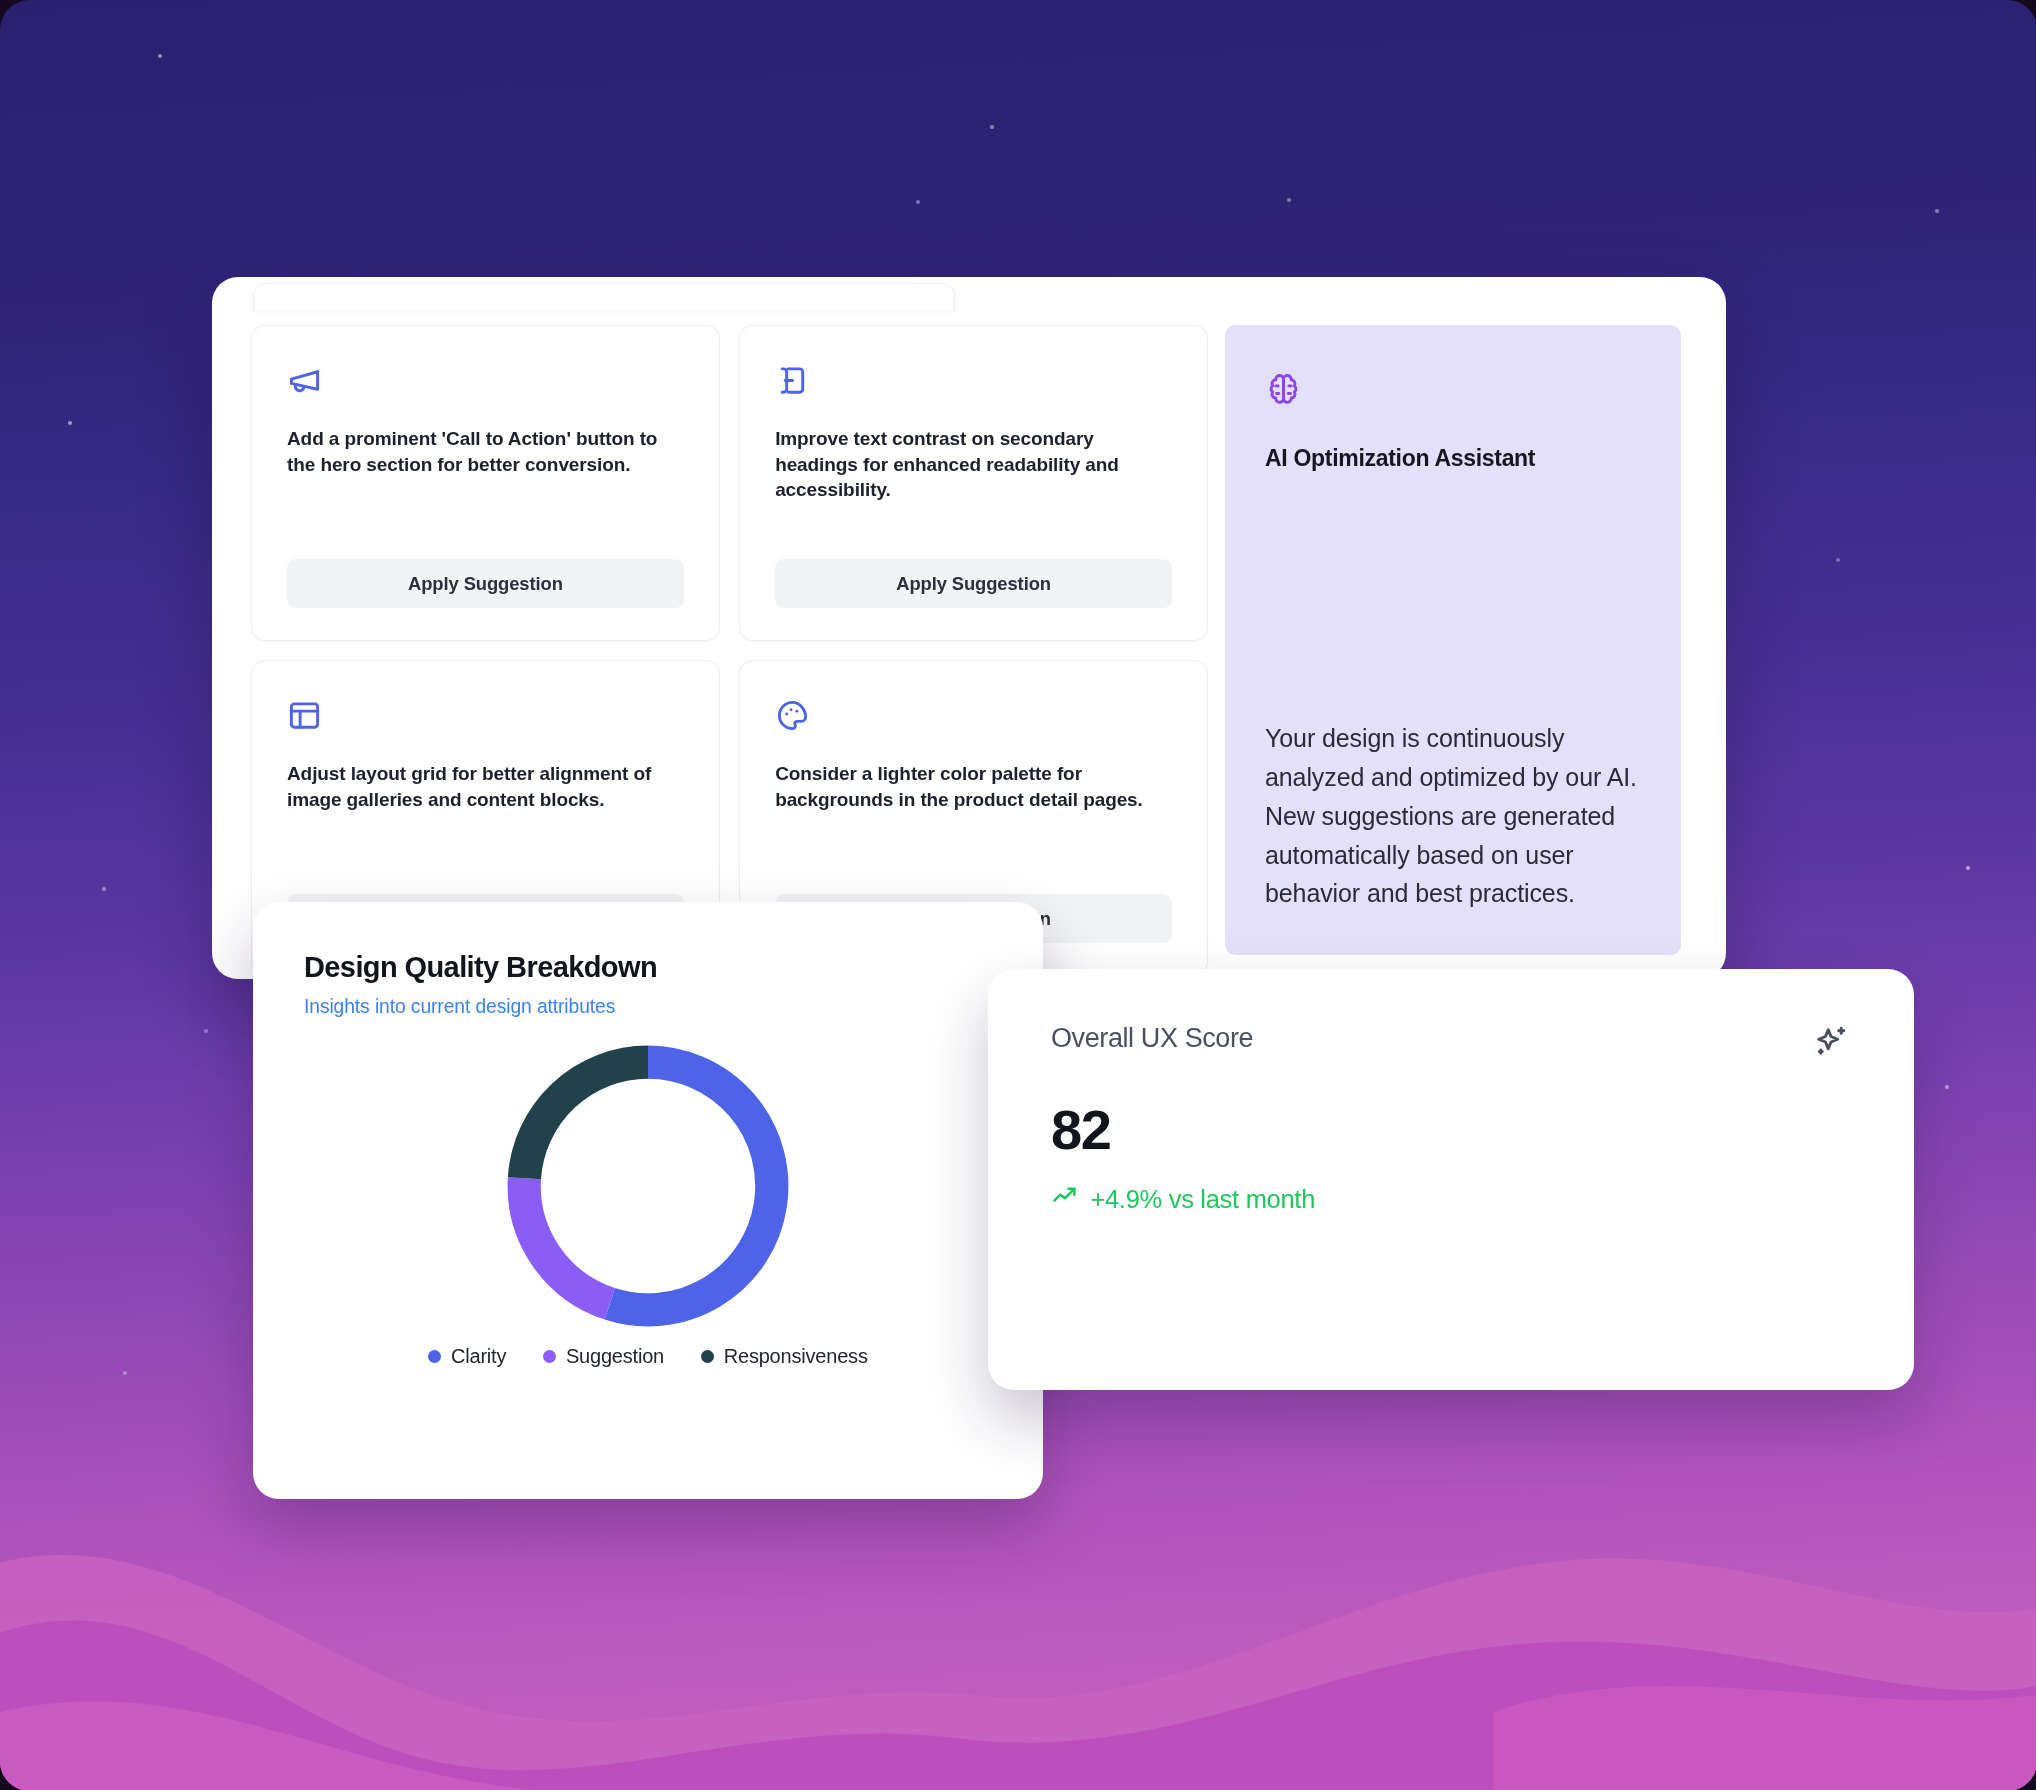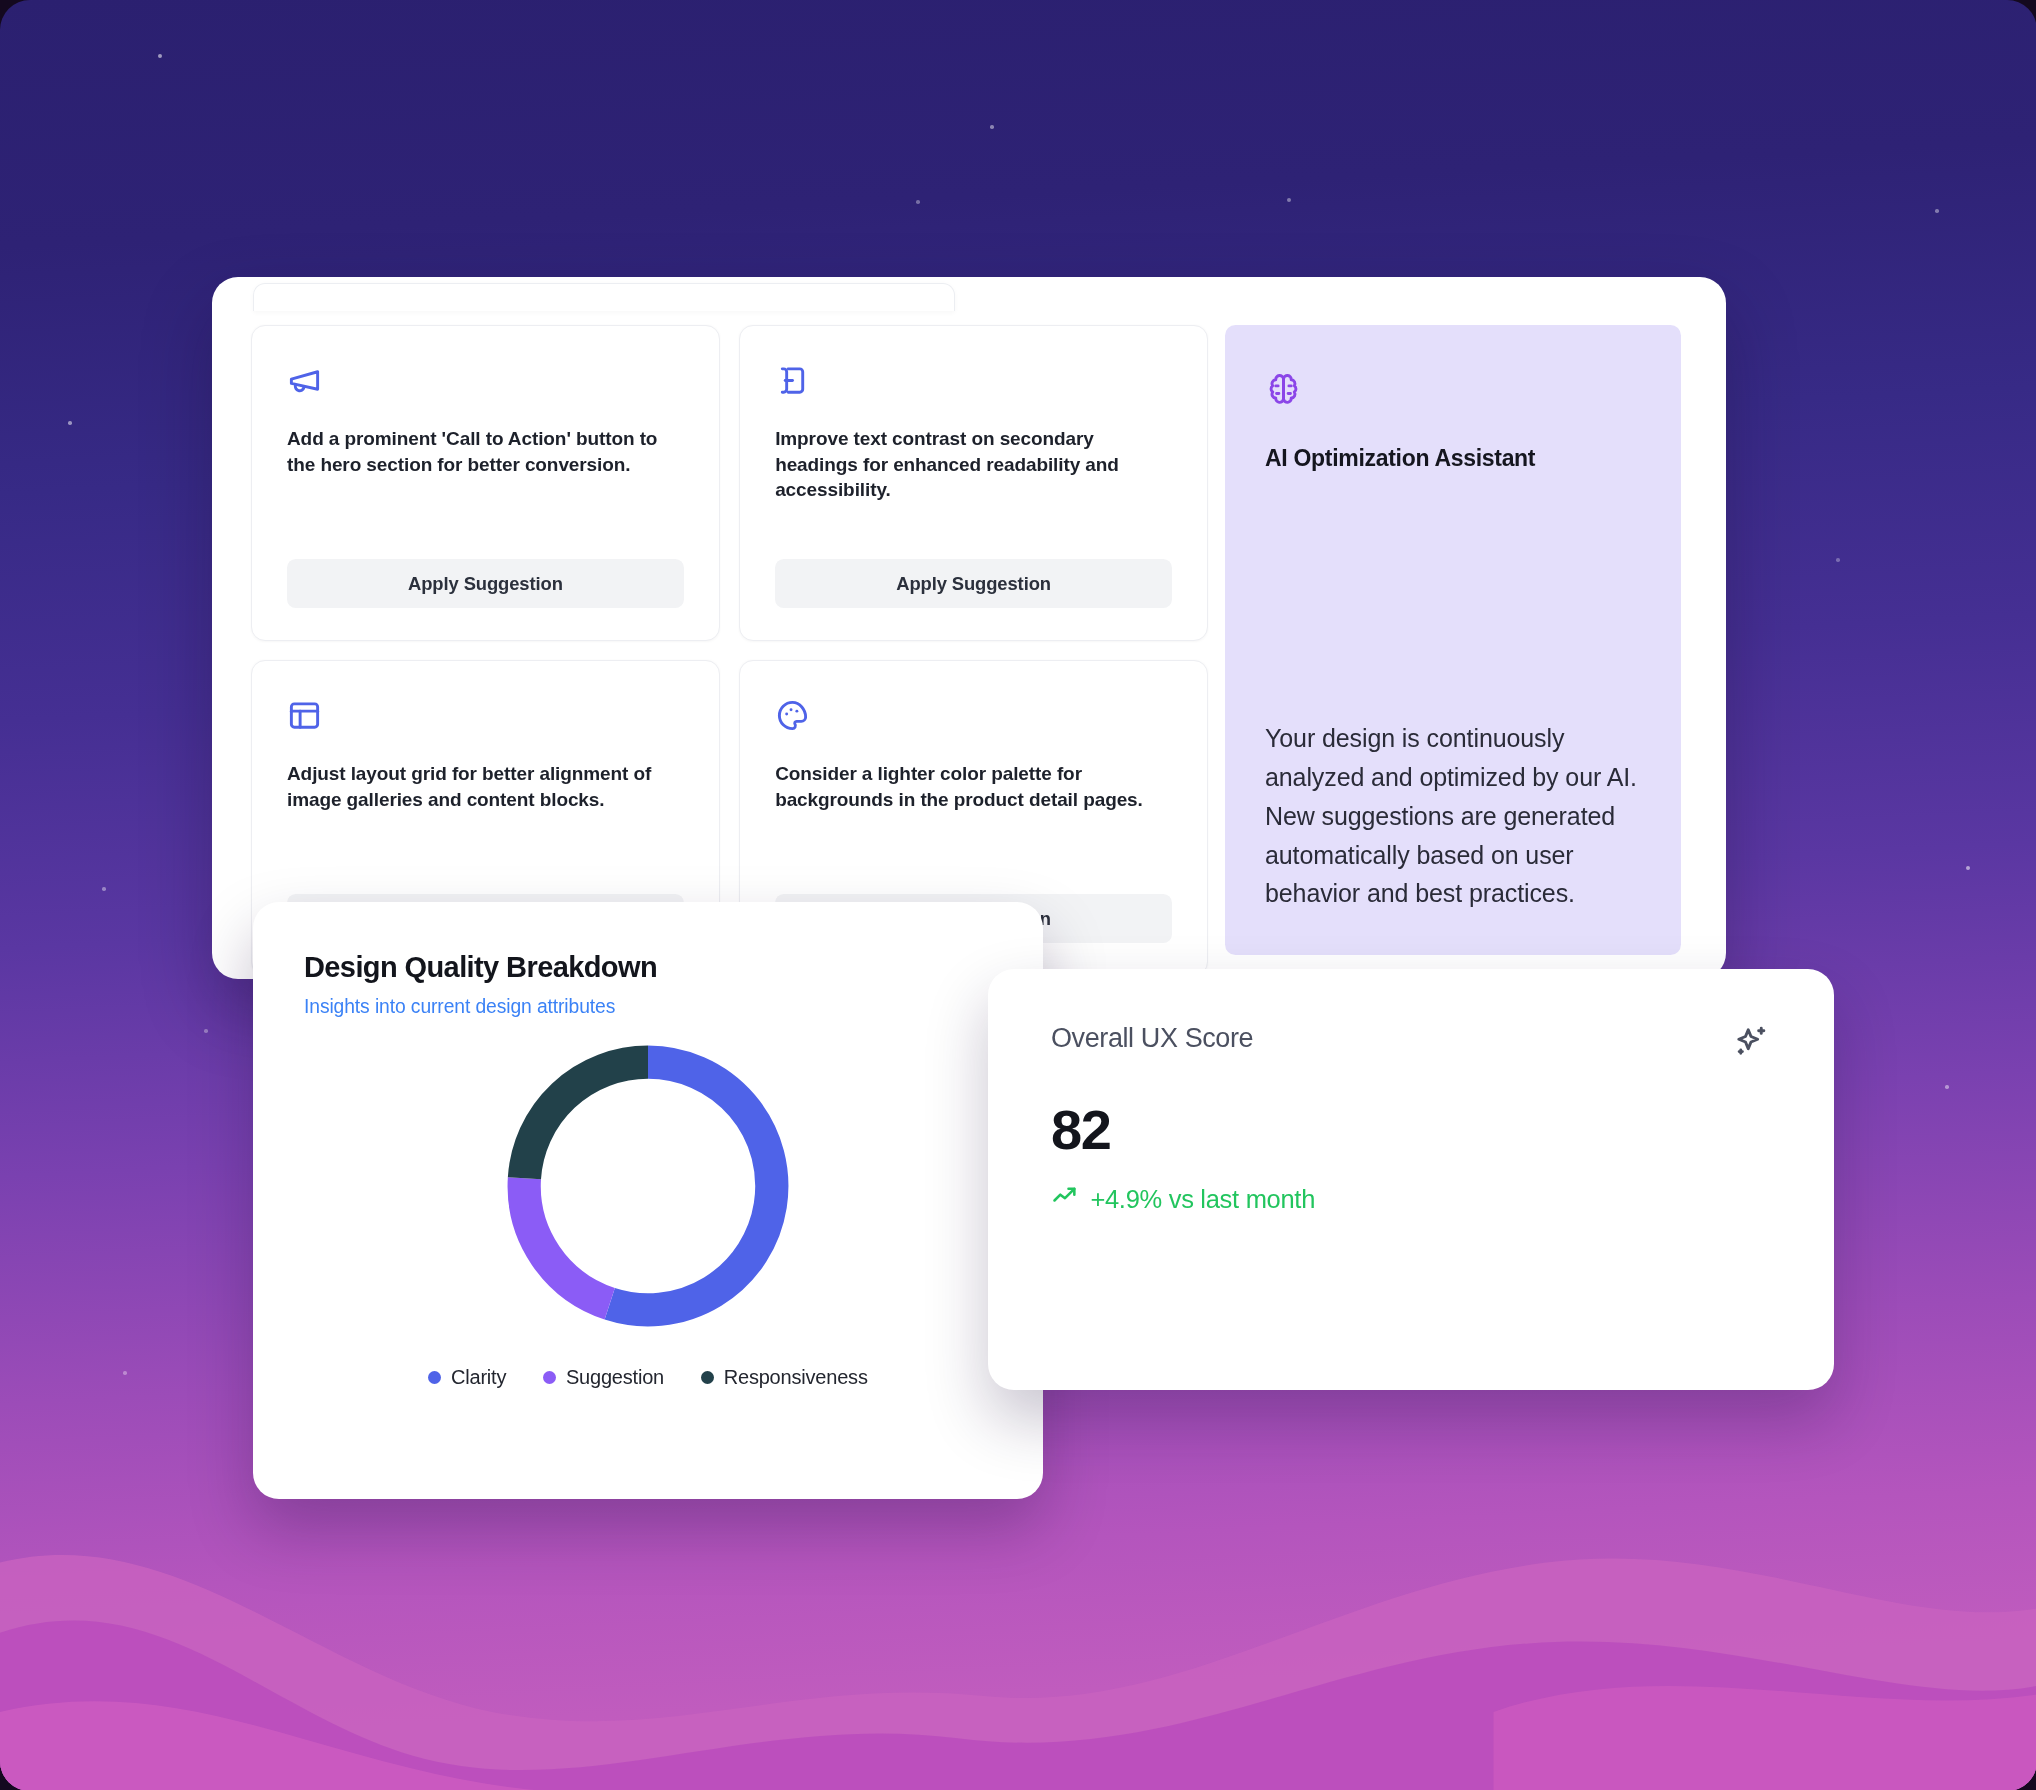--- a/index.html
+++ b/index.html
@@ -154,31 +154,31 @@
     display:flex;
     justify-content:center;
     align-items:center;
     height:304px;
   }
   .legend {
     display:flex;
     justify-content:center;
     align-items:center;
     gap:37px;
-    margin-top:28px;
+    margin-top:7px;
   }
   .legend-item { display:flex; align-items:center; gap:9.7px; }
   .legend-dot { width:13px; height:13px; border-radius:50%; }
   .legend-label { font-size:20px; color:#23262f; letter-spacing:-0.2px; }
 
   
   #score-card {
     position:absolute;
     left:988px; top:969px;
-    width:846px; height:421px;
+    width:926px; height:421px;
     background:#ffffff;
     border-radius:26px;
     box-shadow:0 30px 63px rgba(30,12,58,.24);
     padding:54px 63px;
     z-index:9;
   }
   .score-head {
     display:flex;
     align-items:flex-start;
     justify-content:space-between;

